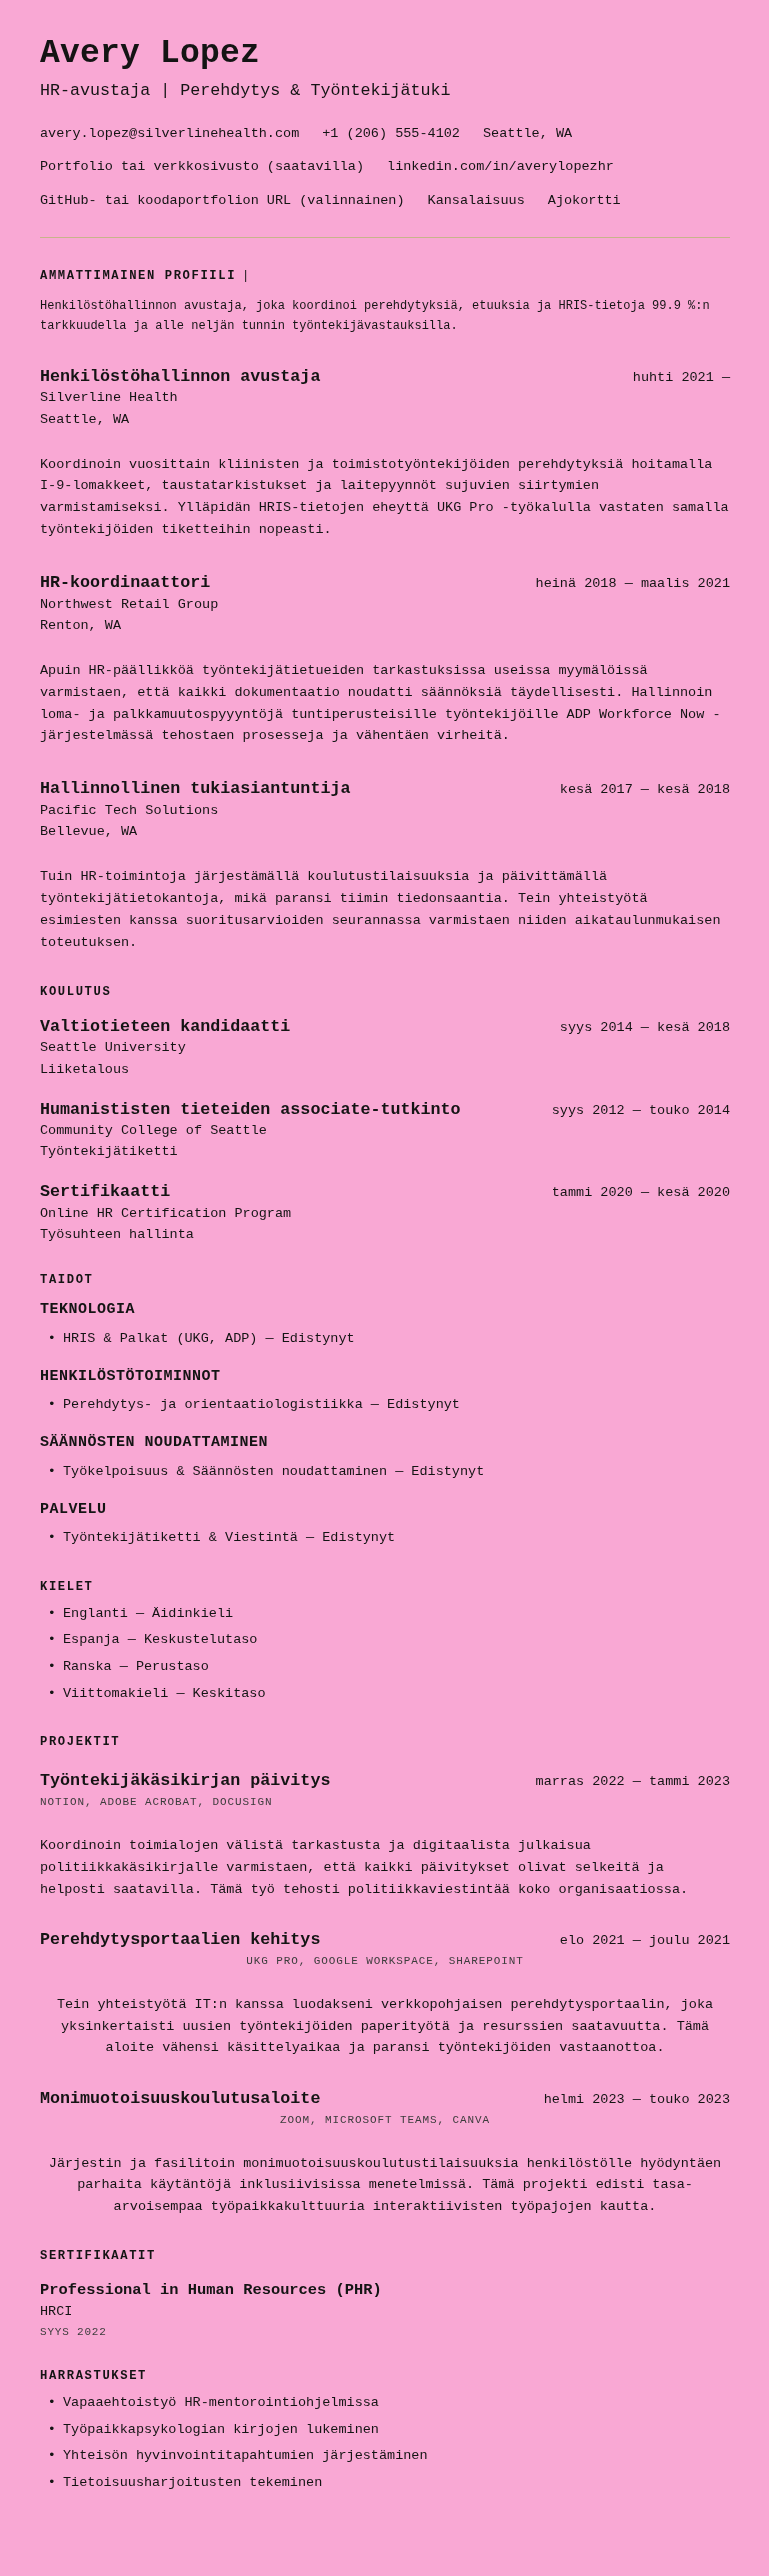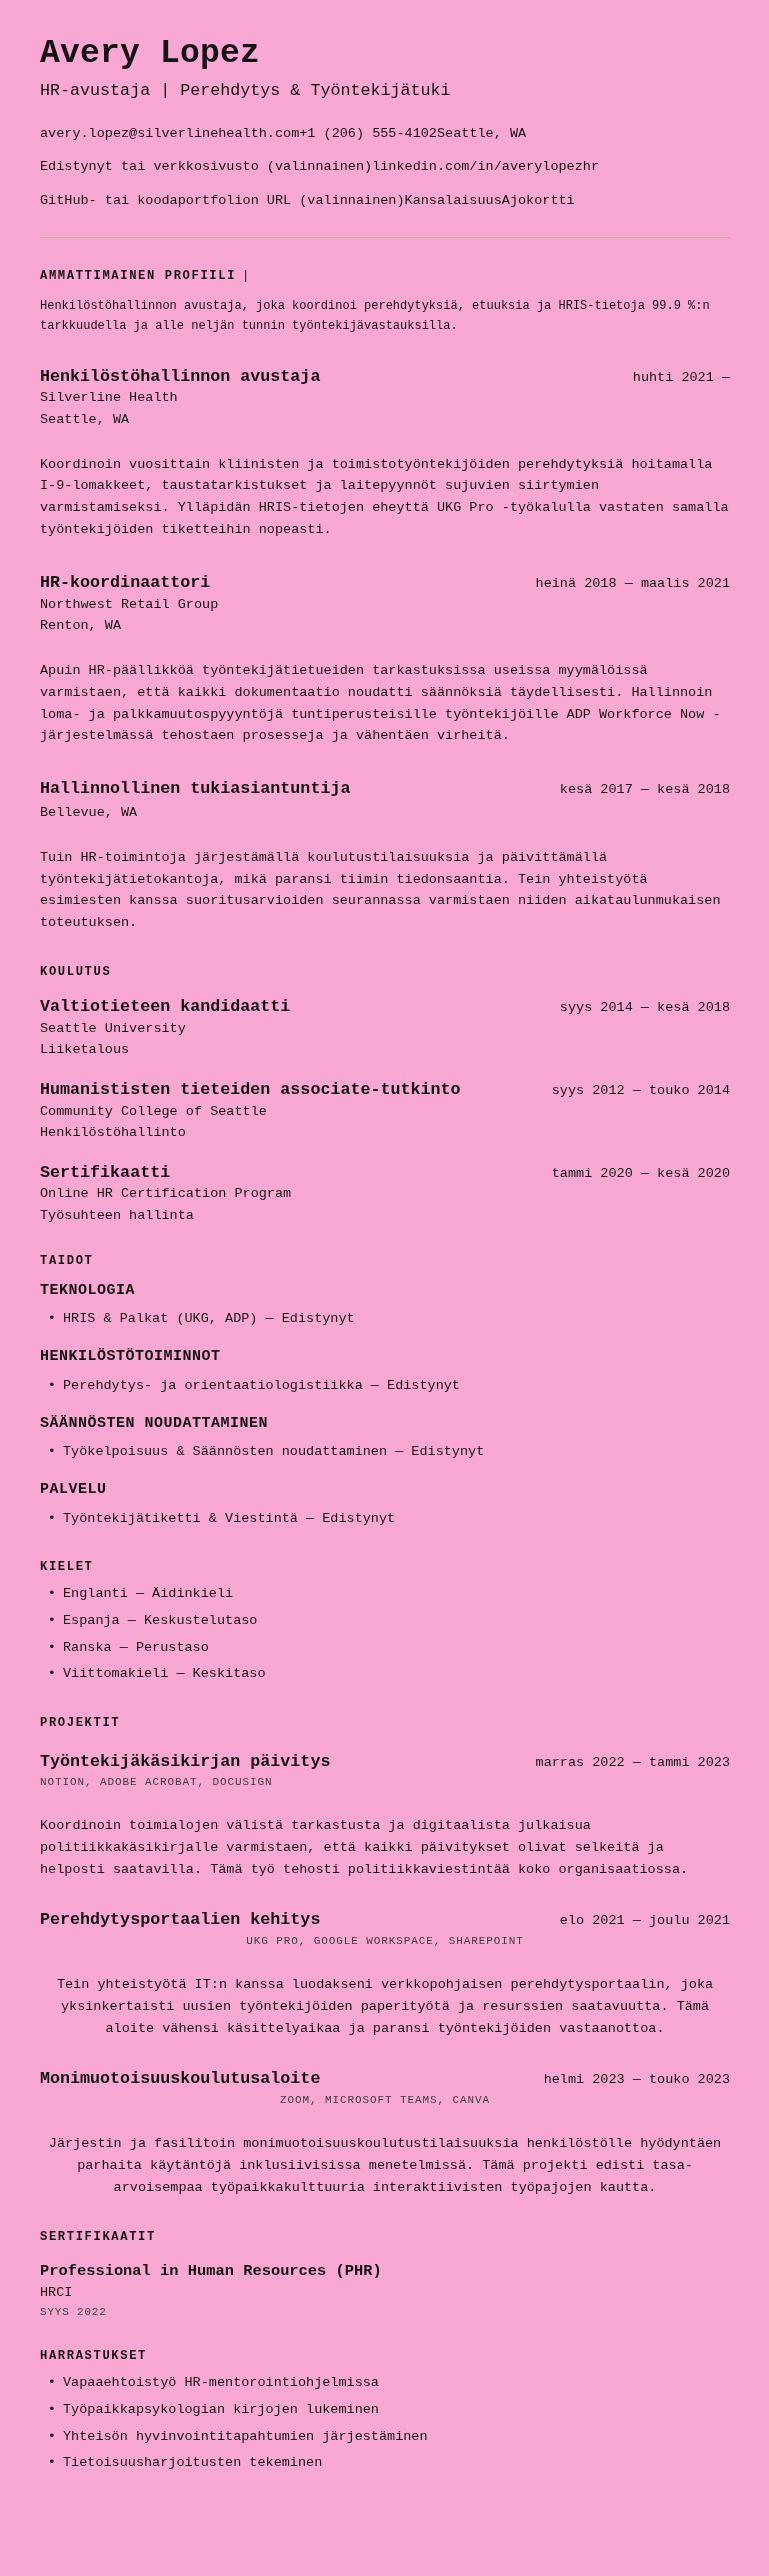--- a/index.html
+++ b/index.html
@@ -8,21 +8,21 @@
     width: 770px;
     min-height: 2576px;
     margin: 0 auto;
     background: #f9a8d4;
     color: #141414;
     font-family: Liberation Mono, monospace;
     padding: 35px 40px 19px 40px;
   }
   .name { font-size: 33px; font-weight: 700; letter-spacing: 0.2px; line-height: 1.15; }
   .headline { font-size: 16.7px; margin-top: 7.7px; }
-  .contact-row { display: flex; font-size: 13.5px; margin-top: 18.6px; flex-wrap: wrap; }
+  .contact-row { display: flex; gap: 23px; font-size: 13.5px; margin-top: 18.6px; flex-wrap: wrap; }
   .contact-row.first { margin-top: 26px; }
   .divider { border: none; border-top: 1.3px solid #c8b48a; margin-top: 29.5px; }
   .section { margin-top: 31px; }
   .section-heading { font-size: 12.2px; font-weight: 700; letter-spacing: 1.6px; display: flex; align-items: flex-start; }
   .cursor { font-weight: 400; margin-left: 5.8px; letter-spacing: 0; }
   .profile-text { font-size: 12px; line-height: 1.6; margin-top: 14px; }
   .entry { margin-top: 20.5px; }
   .entry + .entry { margin-top: 32px; }
   .edu-entry { margin-top: 18px; }
   .edu-entry + .edu-entry { margin-top: 23px; }
@@ -53,21 +53,21 @@
   <header>
     <h1 class="name">Avery Lopez</h1>
     <div class="headline">HR-avustaja | Perehdytys &amp; Työntekijätuki</div>
 
     <div class="contact-row first">
       <span>avery.lopez@silverlinehealth.com</span>
       <span>+1 (206) 555-4102</span>
       <span>Seattle, WA</span>
     </div>
     <div class="contact-row">
-      <span>Edistynyt tai verkkosivusto (valinnainen)</span>
+      <span>Portfolio tai verkkosivusto (saatavilla)</span>
       <span>linkedin.com/in/averylopezhr</span>
     </div>
     <div class="contact-row">
       <span>GitHub- tai koodaportfolion URL (valinnainen)</span>
       <span>Kansalaisuus</span>
       <span>Ajokortti</span>
     </div>
 
     <hr class="divider" style="border-top-color: rgb(200, 180, 138);">
   </header>
@@ -100,20 +100,21 @@
       <div class="entry-sub">Northwest Retail Group</div>
       <div class="entry-sub2">Renton, WA</div>
       <p class="entry-desc">Apuin HR-päällikköä työntekijätietueiden tarkastuksissa useissa myymälöissä varmistaen, että kaikki dokumentaatio noudatti säännöksiä täydellisesti. Hallinnoin loma- ja palkkamuutospyyyntöjä tuntiperusteisille työntekijöille ADP Workforce Now -järjestelmässä tehostaen prosesseja ja vähentäen virheitä.</p>
     </div>
 
     <div class="entry">
       <div class="entry-head">
         <span class="entry-title">Hallinnollinen tukiasiantuntija</span>
         <span class="entry-dates">kesä 2017 — kesä 2018</span>
       </div>
+      <div class="entry-sub">Pacific Tech Solutions</div>
       <div class="entry-sub2">Bellevue, WA</div>
       <p class="entry-desc">Tuin HR-toimintoja järjestämällä koulutustilaisuuksia ja päivittämällä työntekijätietokantoja, mikä paransi tiimin tiedonsaantia. Tein yhteistyötä esimiesten kanssa suoritusarvioiden seurannassa varmistaen niiden aikataulunmukaisen toteutuksen.</p>
     </div>
   </section>
 
   <section class="section">
     <h2 class="section-heading">KOULUTUS</h2>
 
     <div class="edu-entry">
       <div class="entry-head">
@@ -123,21 +124,21 @@
       <div class="entry-sub">Seattle University</div>
       <div class="entry-sub2">Liiketalous</div>
     </div>
 
     <div class="edu-entry">
       <div class="entry-head">
         <span class="entry-title">Humanististen tieteiden associate-tutkinto</span>
         <span class="entry-dates">syys 2012 — touko 2014</span>
       </div>
       <div class="entry-sub">Community College of Seattle</div>
-      <div class="entry-sub2">Henkilöstöhallinto</div>
+      <div class="entry-sub2">Työntekijätiketti</div>
     </div>
 
     <div class="edu-entry">
       <div class="entry-head">
         <span class="entry-title">Sertifikaatti</span>
         <span class="entry-dates">tammi 2020 — kesä 2020</span>
       </div>
       <div class="entry-sub">Online HR Certification Program</div>
       <div class="entry-sub2">Työsuhteen hallinta</div>
     </div>

